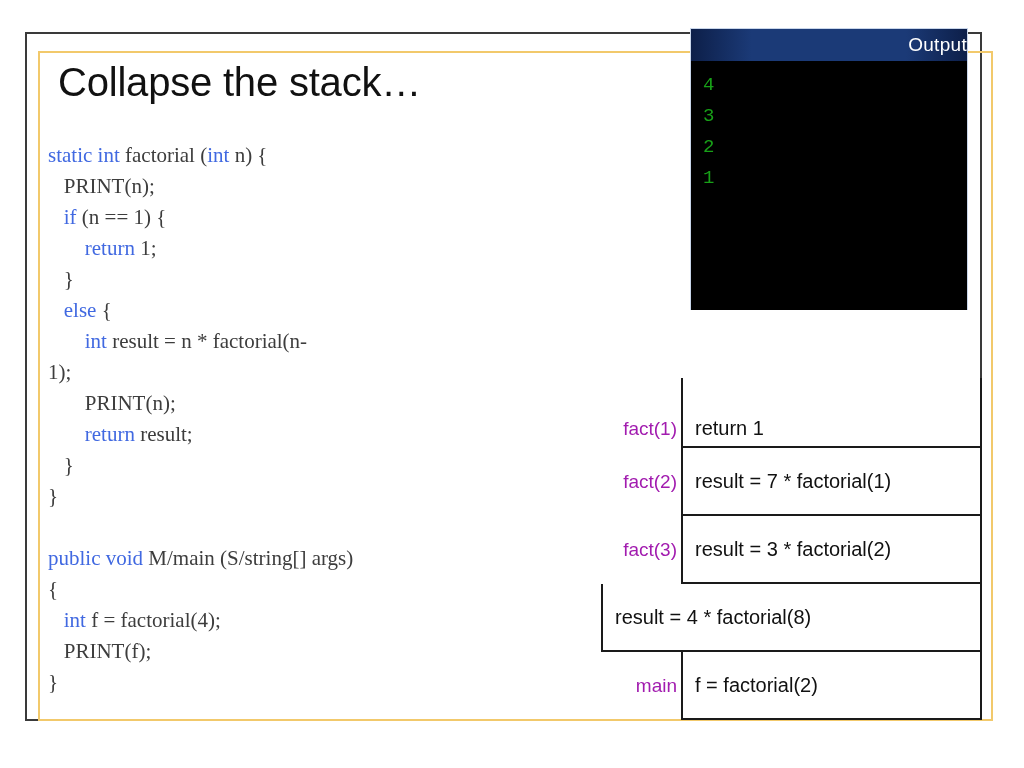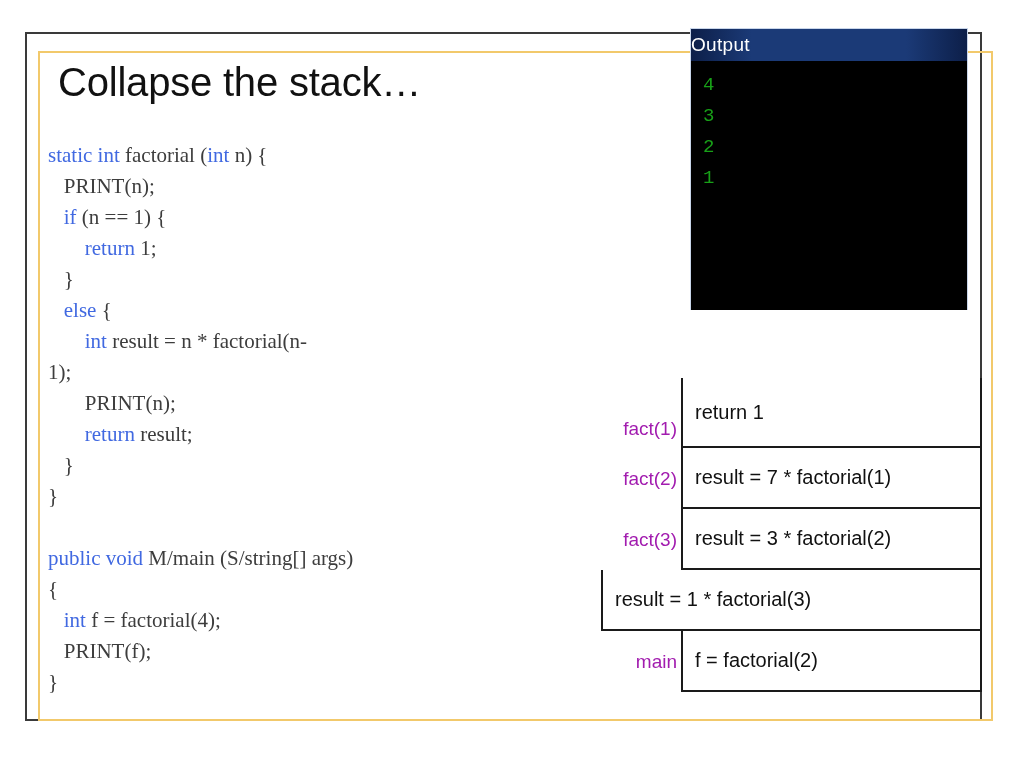--- a/index.html
+++ b/index.html
@@ -77,21 +77,21 @@
     box-sizing: border-box;
     border: 1px solid #c9d6ea;
     background: #000000;
   }
   #output-title-bar {
     height: 32px;
     background: linear-gradient(to right, #0d1f49 0%, #1b3a77 22%, #1b3a77 78%, #0d1f49 100%);
     border-bottom: 1px solid #000000;
     display: flex;
     align-items: center;
-    justify-content: flex-start;
+    justify-content: flex-end;
   }
   #output-title-text {
     color: #ffffff;
     font-size: 19px;
     font-weight: 400;
     letter-spacing: 0.3px;
   }
   #output-console-body {
     background: #000000;
     height: 248px;
@@ -108,21 +108,21 @@
   
   #call-stack {
     position: absolute;
     left: 601px;
     top: 378px;
     width: 381px;
   }
   .stack-row {
     display: flex;
     align-items: stretch;
-    height: 61px;
+    height: 68px;
   }
   .stack-row.row-top { height: 70px; }
   .stack-label {
     width: 80px;
     display: flex;
     align-items: center;
     justify-content: flex-end;
     padding-right: 4px;
     box-sizing: border-box;
     font-size: 19px;
@@ -137,21 +137,21 @@
     box-sizing: border-box;
     font-size: 20px;
     color: #111111;
     border-left: 2px solid #1a1a1a;
     border-right: 2px solid #1a1a1a;
     border-bottom: 2px solid #1a1a1a;
     background: #ffffff;
   }
   .stack-row.row-top .stack-cell {
     align-items: flex-end;
-    padding-bottom: 22px;
+    padding-bottom: 6px;
     border-top: none;
   }
 </style>
 </head>
 <body>
 
 <div id="slide-outer-frame"></div>
 <div id="slide-inner-frame"></div>
 
 <div id="page-title">Collapse the stack…</div>
@@ -177,19 +177,19 @@
     </div>
     <div class="stack-row">
       <div class="stack-label">fact(2)</div>
       <div class="stack-cell">result = 7 * factorial(1)</div>
     </div>
     <div class="stack-row">
       <div class="stack-label">fact(3)</div>
       <div class="stack-cell">result = 3 * factorial(2)</div>
     </div>
     <div class="stack-row">
-      <div class="stack-cell">result = 1 * factorial(3)</div>
+      <div class="stack-cell">result = 4 * factorial(8)</div>
     </div>
     <div class="stack-row">
       <div class="stack-label">main</div>
       <div class="stack-cell">f = factorial(2)</div>
     </div>
   </div>
 
 </body></html>

